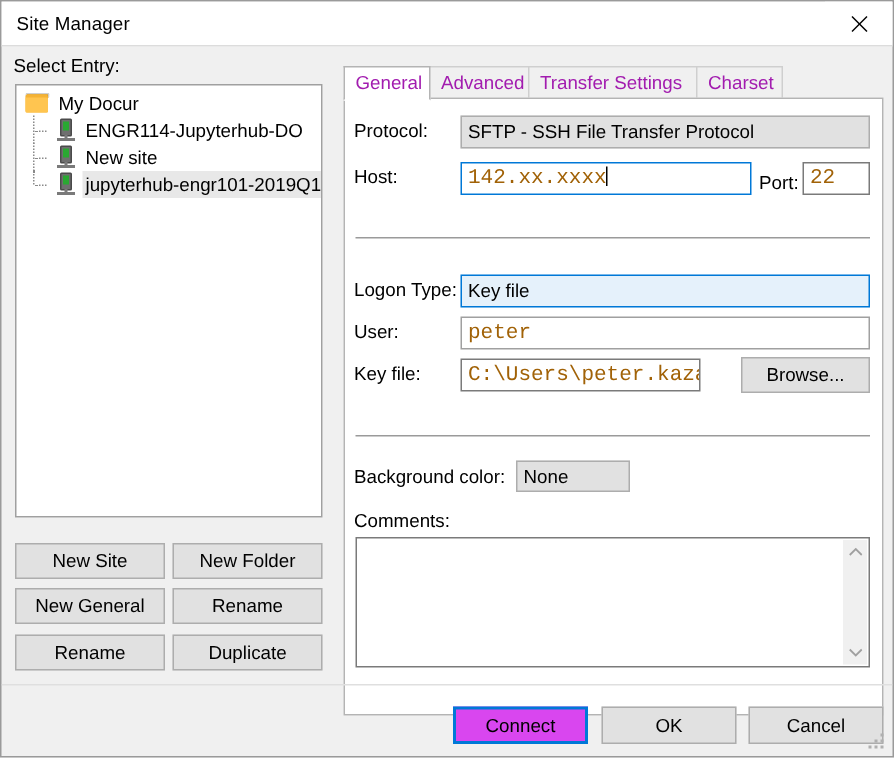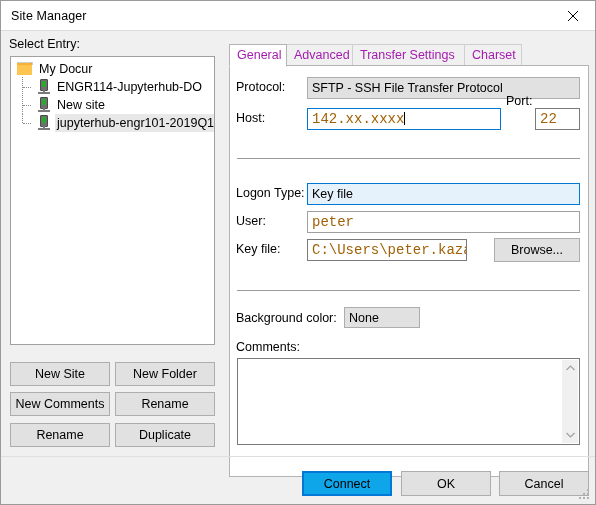--- a/index.html
+++ b/index.html
@@ -330,21 +330,21 @@
     background: #dfdfdf;
   }
   .bot-btn {
     position: absolute;
     width: 90px;
     height: 25px;
     top: 470px;
   }
   #btn-connect {
     left: 301px;
-    background: #0ea5e9;
+    background: #d946ef;
     border: 2px solid #0078d7;
   }
   #btn-ok     { left: 400px; }
   #btn-cancel { left: 498px; }
 
   .grip {
     position: absolute;
     right: 4px; bottom: 3px;
     width: 12px; height: 12px;
   }
@@ -413,40 +413,40 @@
             <div class="stem"></div>
             <div class="base"></div>
         </div>
         <span class="label">jupyterhub-engr101-2019Q1</span>
       </div>
     </div>
   </div>
 
   <div class="btn left-btn" id="btn-new-site">New Site</div>
   <div class="btn left-btn" id="btn-new-folder">New Folder</div>
-  <div class="btn left-btn" id="btn-new-bookmark">New Comments</div>
+  <div class="btn left-btn" id="btn-new-bookmark">New General</div>
   <div class="btn left-btn" id="btn-rename">Rename</div>
   <div class="btn left-btn" id="btn-delete">Rename</div>
   <div class="btn left-btn" id="btn-duplicate">Duplicate</div>
 
   <div class="tabs">
     <div class="tab active" style="left:0px;  width:58px;">General</div>
     <div class="tab" style="left:57px; width:67px;">Advanced</div>
     <div class="tab" style="left:123px;width:113px;">Transfer Settings</div>
     <div class="tab" style="left:235px;width:58px;">Charset</div>
   </div>
 
   <div class="tabpanel">
 
     <div class="field-label" style="left:6px; top:14px;">Protocol:</div>
     <div class="combo gray" style="left:77px; top:11px; width:273px; height:22px;">SFTP - SSH File Transfer Protocol</div>
 
     <div class="field-label" style="left:6px; top:45px;">Host:</div>
     <div class="tinput focused" style="left:77px; top:42px; width:194px; height:22px;"><span>142.xx.xxxx</span><span class="caret"></span></div>
-    <div class="field-label" style="left:276px; top:28px;">Port:</div>
+    <div class="field-label" style="left:276px; top:49px;">Port:</div>
     <div class="tinput" style="left:305px; top:42px; width:45px; height:22px;">22</div>
 
     <div class="divider" style="left:7px; top:92px; width:343px;"></div>
 
     <div class="field-label" style="left:6px; top:120px;">Logon Type:</div>
     <div class="combo blue" style="left:77px; top:117px; width:273px; height:22px;">Key file</div>
 
     <div class="field-label" style="left:6px; top:148px;">User:</div>
     <div class="tinput" style="left:77px; top:145px; width:273px; height:22px; border-color:#a0a0a0;">peter</div>
 

